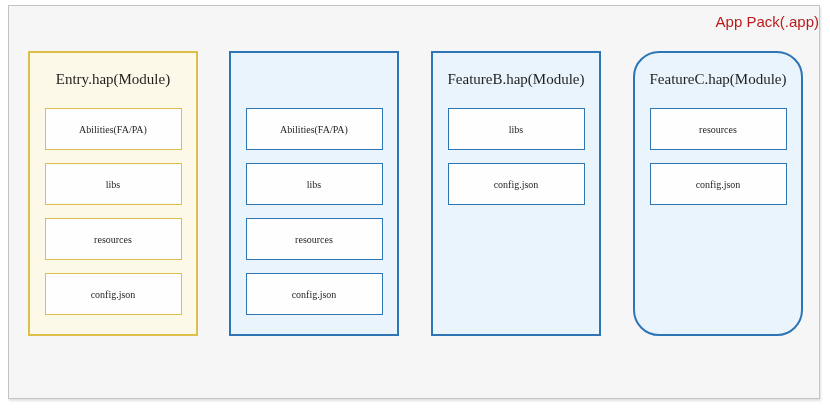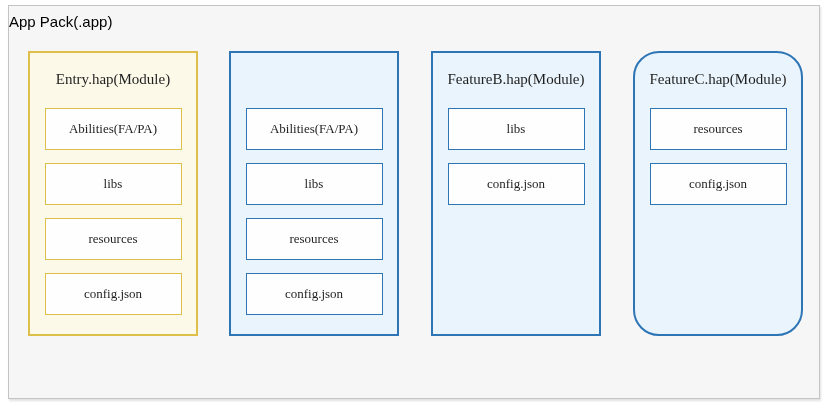--- a/index.html
+++ b/index.html
@@ -25,23 +25,23 @@
     background: var(--frame-bg, #f6f6f7);
     border: 1px solid var(--frame-border, #c3c4c6);
     box-shadow: 1px 2px 2px rgba(0,0,0,0.12);
     box-sizing: border-box;
   }
   .diagram-title {
     position: absolute;
     top: 7px;
     left: 0;
     width: 100%;
-    text-align: left;
+    text-align: right;
     font-size: 15px;
-    color: #000000;
+    color: #b91c1c;
   }
   .module {
     position: absolute;
     top: 45px;
     width: 170px;
     height: 285px;
     box-sizing: border-box;
     font-family: Liberation Serif, serif;
   }
   .module.gold {
@@ -76,21 +76,21 @@
     gap: 13px;
   }
   .item {
     width: 137px;
     height: 42px;
     box-sizing: border-box;
     background: var(--item-bg, #fefefe);
     display: flex;
     align-items: center;
     justify-content: center;
-    font-size: 13px;
+    font-size: 10px;
   }
   .module.gold .item { border: 1.5px solid var(--gold-border, #debf4a); }
   .module.blue .item { border: 1.5px solid var(--blue-border, #2e75b6); }
   .packinfo {
     position: absolute;
     left: 21px;
     top: 345px;
     width: 775px;
     height: 41px;
     box-sizing: border-box;

